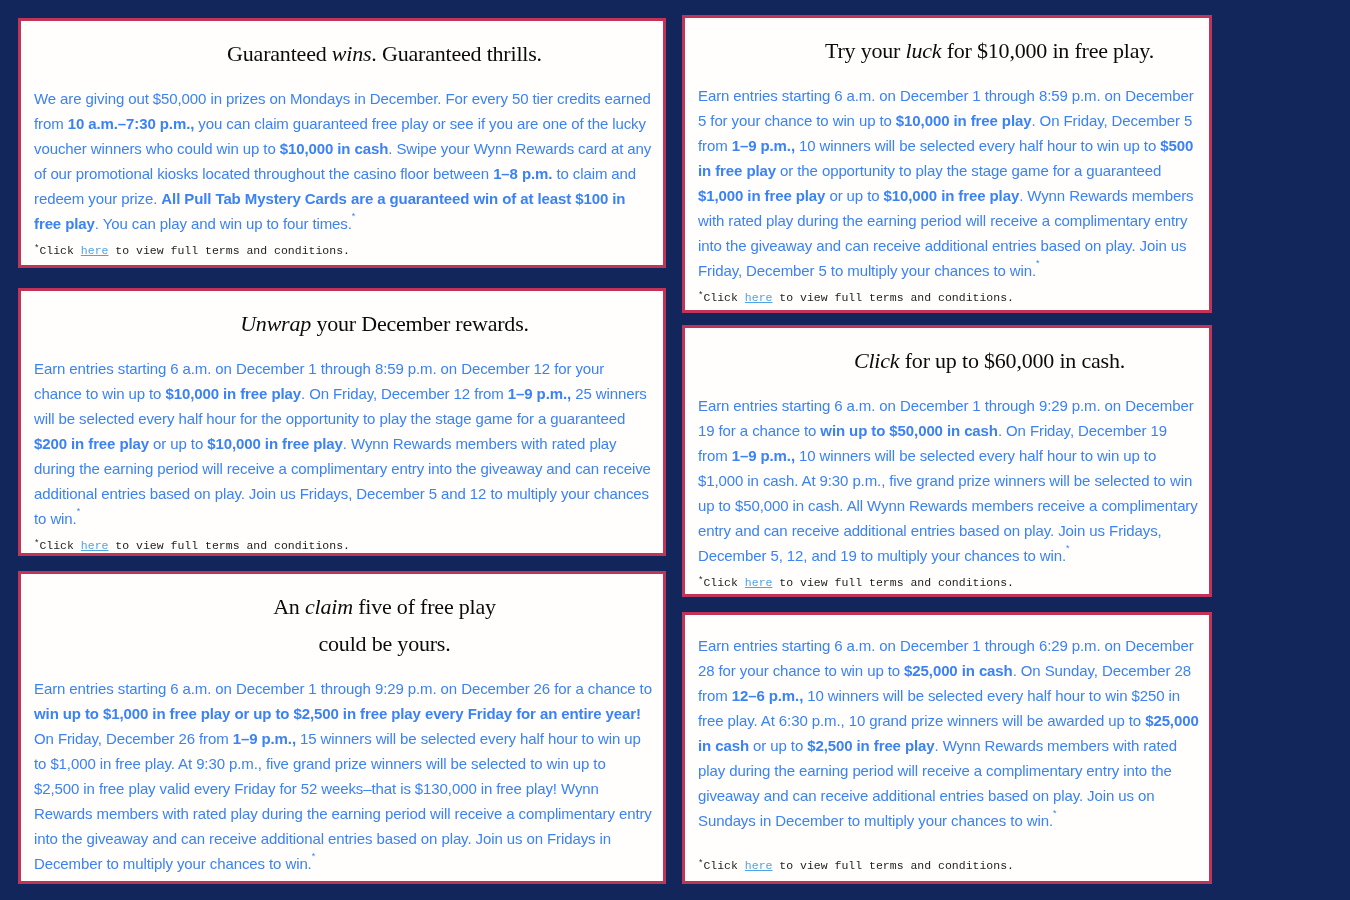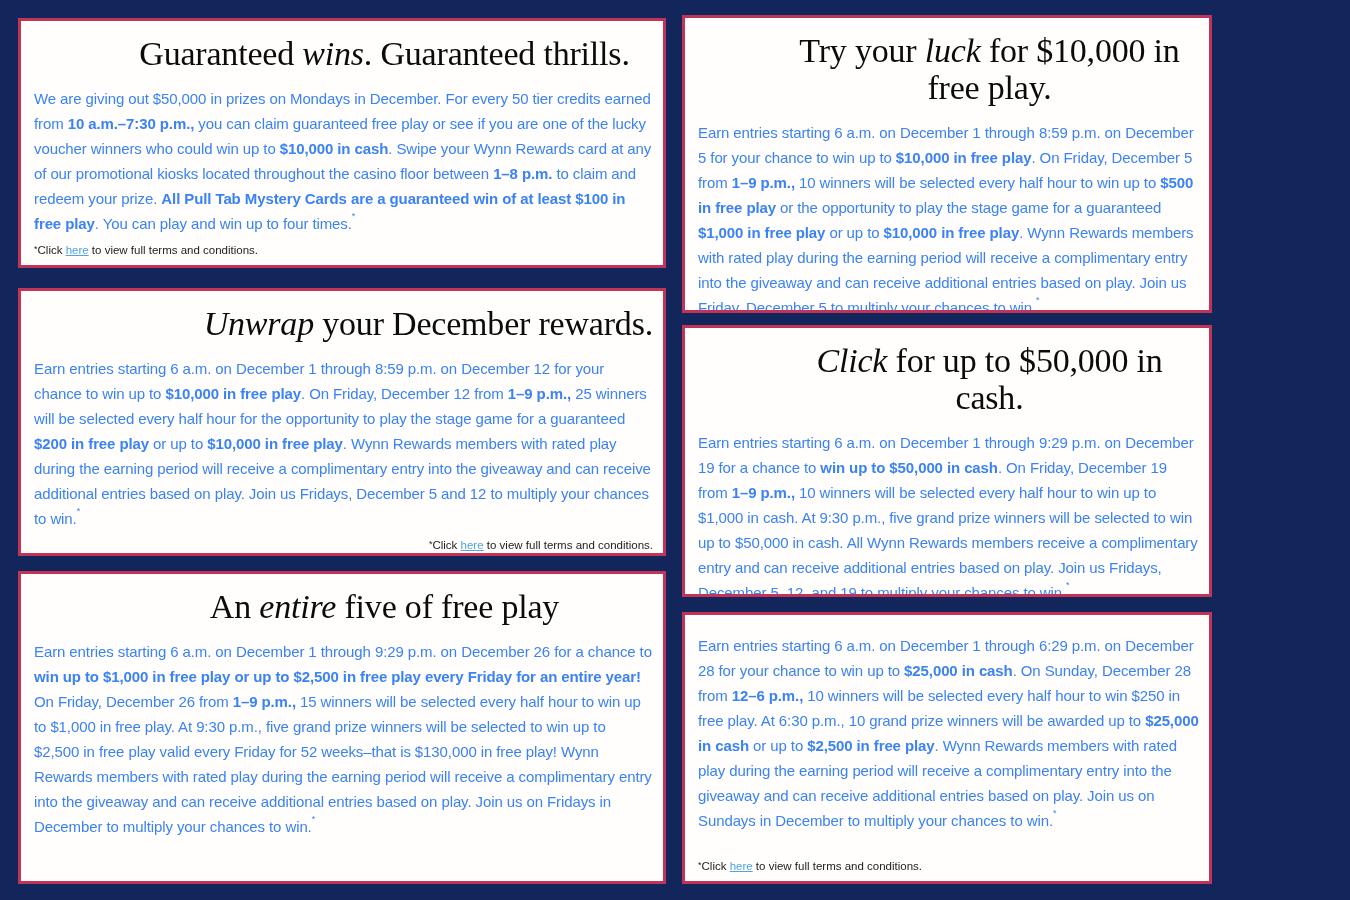--- a/index.html
+++ b/index.html
@@ -25,30 +25,30 @@
   .card {
     box-sizing: border-box;
     background: #FFFEFC;
     border: 3px solid #C23457;
     display: flex;
     flex-direction: column;
     padding: 12px 10px 9px 13px;
     overflow: hidden;
   }
   .card-0 { height: 250px; margin-bottom: 20px; }
-  .card-1 { height: 268px; margin-bottom: 15px; align-items: flex-end; }
+  .card-1 { height: 268px; margin-bottom: 15px; }
   .card-2 { height: 313px; }
   .card-3 { height: 298px; margin-bottom: 12px; }
   .card-4 { height: 272px; margin-bottom: 15px; }
   .card-5 { height: 272px; }
 
   .card-title {
     font-family: "Liberation Serif", "DejaVu Serif", serif;
     font-weight: 400;
-    font-size: 34px;
+    font-size: 22px;
     line-height: 37px;
     letter-spacing: -0.2px;
     color: #0b0b0b;
     text-align: center;
     margin: 2px 0 8px 0;
     padding-left: 82px;
   }
   .card-title .i { font-style: italic; }
 
   .card-body {
@@ -67,20 +67,21 @@
     top: 1px;
     line-height: 1;
   }
 
   .card-footnote {
     margin: auto 0 0 0;
     padding-top: 8px;
     font-size: 11.5px;
     letter-spacing: 0;
     color: #1d1d1d;
+    font-family: Liberation Mono, monospace;
   }
   .tc-link {
     color: #4FA3E8;
     text-decoration: underline;
     cursor: pointer;
   }
 </style>
 </head>
 <body>
 
@@ -90,33 +91,33 @@
         <h2 class="card-title"><span>Guaranteed </span><span class="i">wins</span><span>. Guaranteed thrills.</span></h2>
         <p class="card-body"><span>We are giving out $50,000 in prizes on Mondays in December. For every 50 tier credits earned from </span><span class="b">10 a.m.–7:30 p.m.,</span><span> you can claim guaranteed free play or see if you are one of the lucky voucher winners who could win up to </span><span class="b">$10,000 in cash</span><span>. Swipe your Wynn Rewards card at any of our promotional kiosks located throughout the casino floor between </span><span class="b">1–8 p.m.</span><span> to claim and redeem your prize. </span><span class="b">All Pull Tab Mystery Cards are a guaranteed win of at least $100 in free play</span><span>. You can play and win up to four times.</span><span class="sup">*</span></p>
         <p class="card-footnote"><span class="sup">*</span><span>Click </span><a href="#" class="tc-link">here</a><span> to view full terms and conditions.</span></p>
       </article>
       <article class="card card-1">
         <h2 class="card-title"><span class="i">Unwrap</span><span> your December rewards.</span></h2>
         <p class="card-body"><span>Earn entries starting 6 a.m. on December 1 through 8:59 p.m. on December 12 for your chance to win up to </span><span class="b">$10,000 in free play</span><span>. On Friday, December 12 from </span><span class="b">1–9 p.m.,</span><span> 25 winners will be selected every half hour for the opportunity to play the stage game for a guaranteed </span><span class="b">$200 in free play</span><span> or up to </span><span class="b">$10,000 in free play</span><span>. Wynn Rewards members with rated play during the earning period will receive a complimentary entry into the giveaway and can receive additional entries based on play. Join us Fridays, December 5 and 12 to multiply your chances to win.</span><span class="sup">*</span></p>
         <p class="card-footnote"><span class="sup">*</span><span>Click </span><a href="#" class="tc-link">here</a><span> to view full terms and conditions.</span></p>
       </article>
       <article class="card card-2">
-        <h2 class="card-title"><span>An </span><span class="i">entire</span><span> five of free play</span><br></h2>
+        <h2 class="card-title"><span>An </span><span class="i">claim</span><span> five of free play</span><br><span>could be yours.</span></h2>
         <p class="card-body"><span>Earn entries starting 6 a.m. on December 1 through 9:29 p.m. on December 26 for a chance to </span><span class="b">win up to $1,000 in free play or up to $2,500 in free play every Friday for an entire year!</span><span> On Friday, December 26 from </span><span class="b">1–9 p.m.,</span><span> 15 winners will be selected every half hour to win up to $1,000 in free play. At 9:30 p.m., five grand prize winners will be selected to win up to $2,500 in free play valid every Friday for 52 weeks–that is $130,000 in free play! Wynn Rewards members with rated play during the earning period will receive a complimentary entry into the giveaway and can receive additional entries based on play. Join us on Fridays in December to multiply your chances to win.</span><span class="sup">*</span></p>
         <p class="card-footnote"></p>
       </article>
     </section>
   <section class="column column-right">
       <article class="card card-3">
         <h2 class="card-title"><span>Try your </span><span class="i">luck</span><span> for $10,000 in free play.</span></h2>
         <p class="card-body"><span>Earn entries starting 6 a.m. on December 1 through 8:59 p.m. on December 5 for your chance to win up to </span><span class="b">$10,000 in free play</span><span>. On Friday, December 5 from </span><span class="b">1–9 p.m.,</span><span> 10 winners will be selected every half hour to win up to </span><span class="b">$500 in free play</span><span> or the opportunity to play the stage game for a guaranteed </span><span class="b">$1,000 in free play</span><span> or up to </span><span class="b">$10,000 in free play</span><span>. Wynn Rewards members with rated play during the earning period will receive a complimentary entry into the giveaway and can receive additional entries based on play. Join us Friday, December 5 to multiply your chances to win.</span><span class="sup">*</span></p>
         <p class="card-footnote"><span class="sup">*</span><span>Click </span><a href="#" class="tc-link">here</a><span> to view full terms and conditions.</span></p>
       </article>
       <article class="card card-4">
-        <h2 class="card-title"><span class="i">Click</span><span> for up to $50,000 in cash.</span></h2>
+        <h2 class="card-title"><span class="i">Click</span><span> for up to $60,000 in cash.</span></h2>
         <p class="card-body"><span>Earn entries starting 6 a.m. on December 1 through 9:29 p.m. on December 19 for a chance to </span><span class="b">win up to $50,000 in cash</span><span>. On Friday, December 19 from </span><span class="b">1–9 p.m.,</span><span> 10 winners will be selected every half hour to win up to $1,000 in cash. At 9:30 p.m., five grand prize winners will be selected to win up to $50,000 in cash. All Wynn Rewards members receive a complimentary entry and can receive additional entries based on play. Join us Fridays, December 5, 12, and 19 to multiply your chances to win.</span><span class="sup">*</span></p>
         <p class="card-footnote"><span class="sup">*</span><span>Click </span><a href="#" class="tc-link">here</a><span> to view full terms and conditions.</span></p>
       </article>
       <article class="card card-5">
         <p class="card-body"><span>Earn entries starting 6 a.m. on December 1 through 6:29 p.m. on December 28 for your chance to win up to </span><span class="b">$25,000 in cash</span><span>. On Sunday, December 28 from </span><span class="b">12–6 p.m.,</span><span> 10 winners will be selected every half hour to win $250 in free play. At 6:30 p.m., 10 grand prize winners will be awarded up to </span><span class="b">$25,000 in cash</span><span> or up to </span><span class="b">$2,500 in free play</span><span>. Wynn Rewards members with rated play during the earning period will receive a complimentary entry into the giveaway and can receive additional entries based on play. Join us on Sundays in December to multiply your chances to win.</span><span class="sup">*</span></p>
         <p class="card-footnote"><span class="sup">*</span><span>Click </span><a href="#" class="tc-link">here</a><span> to view full terms and conditions.</span></p>
       </article>
     </section>
 </main>
 

